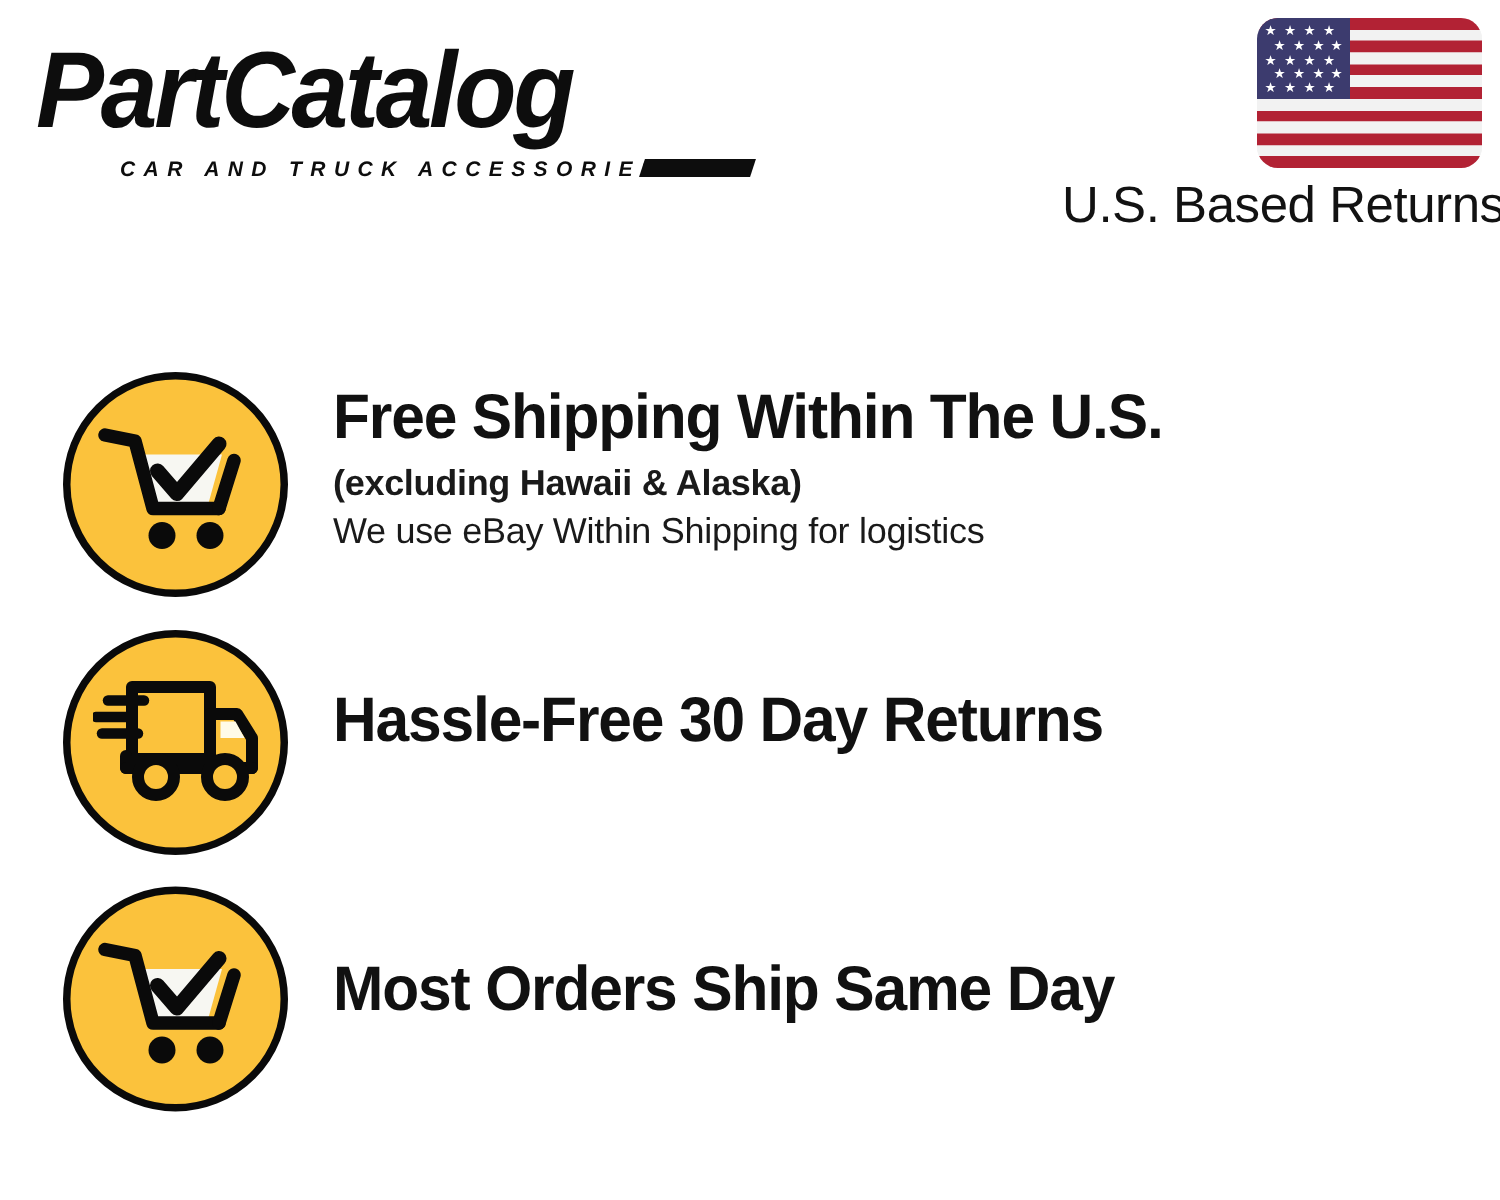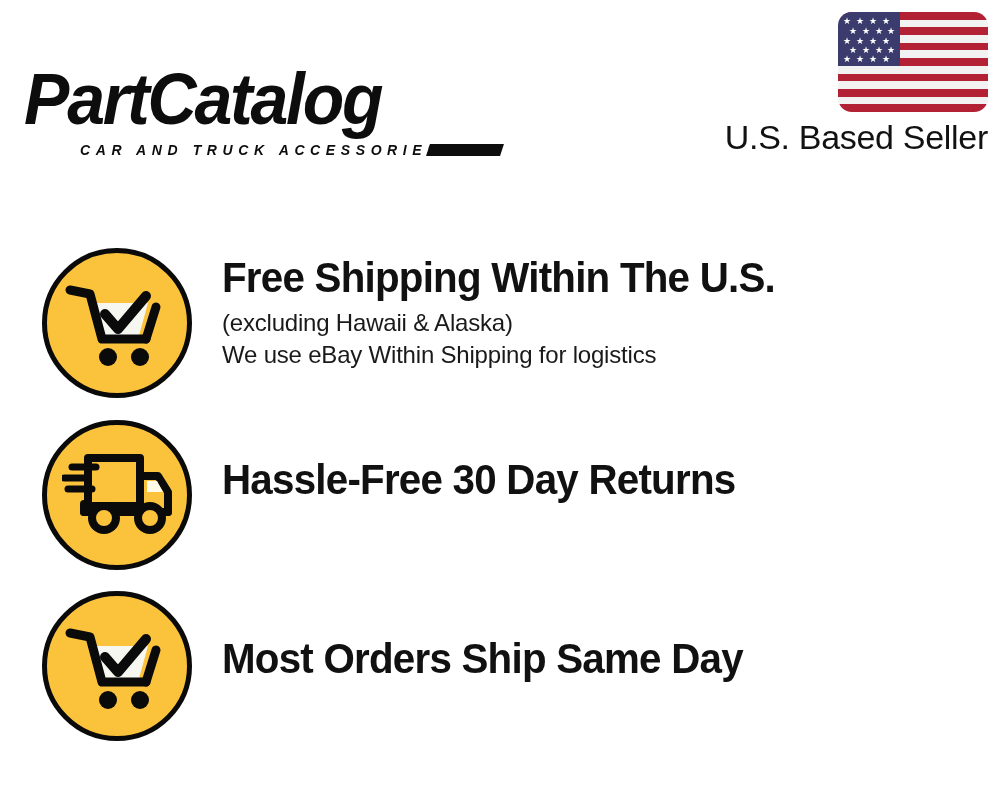--- a/index.html
+++ b/index.html
@@ -28,21 +28,20 @@
     height: 170px;
   }
 
   
   #brand-logo {
     position: absolute;
     left: 24px;
     top: 22px;
     width: 470px;
     height: 95px;
-    margin-top: 38px;
   }
 
   #brand-wordmark {
     font-family: "Liberation Sans", sans-serif;
     font-weight: 700;
     font-style: italic;
     font-size: 68px;
     line-height: 72px;
     letter-spacing: -2.2px;
     color: #0d0d0d;
@@ -178,21 +177,21 @@
     line-height: 48px;
     letter-spacing: -0.8px;
     color: #111111;
     white-space: nowrap;
     transform: scaleX(0.96);
     transform-origin: left center;
   }
 
   .feature-note {
     font-family: "Liberation Sans", sans-serif;
-    font-weight: 400;
+    font-weight: 700;
     font-size: 24px;
     line-height: 30px;
     letter-spacing: -0.2px;
     color: #1a1a1a;
     white-space: nowrap;
     margin-top: 6px;
   }
 
   .feature-sub-title {
     font-family: "Liberation Sans", sans-serif;
@@ -281,21 +280,21 @@
           <span class="star" style="left:37px; top:34px;">★</span>
           <span class="star" style="left:49px; top:34px;">★</span>
 
           <span class="star" style="left:5px;  top:43px;">★</span>
           <span class="star" style="left:18px; top:43px;">★</span>
           <span class="star" style="left:31px; top:43px;">★</span>
           <span class="star" style="left:44px; top:43px;">★</span>
         </div>
       </div>
 
-      <div id="seller-text">U.S. Based Seller</div>
+      <div id="seller-text">U.S. Based Returns</div>
     </div>
   </div>
 
   <div id="features">
 
     <div class="feature-row" id="row-shipping">
       <div class="feature-icon">
         <svg width="106" height="92" viewBox="0 0 106 92">
           <polygon points="30,26 84,26 74,62 38,62" fill="#f7f7f2"></polygon>
           <path d="M6 13 L26 17 L38 62 L82 62" fill="none" stroke="#0a0a0a" stroke-width="9" stroke-linecap="round" stroke-linejoin="round"></path>

